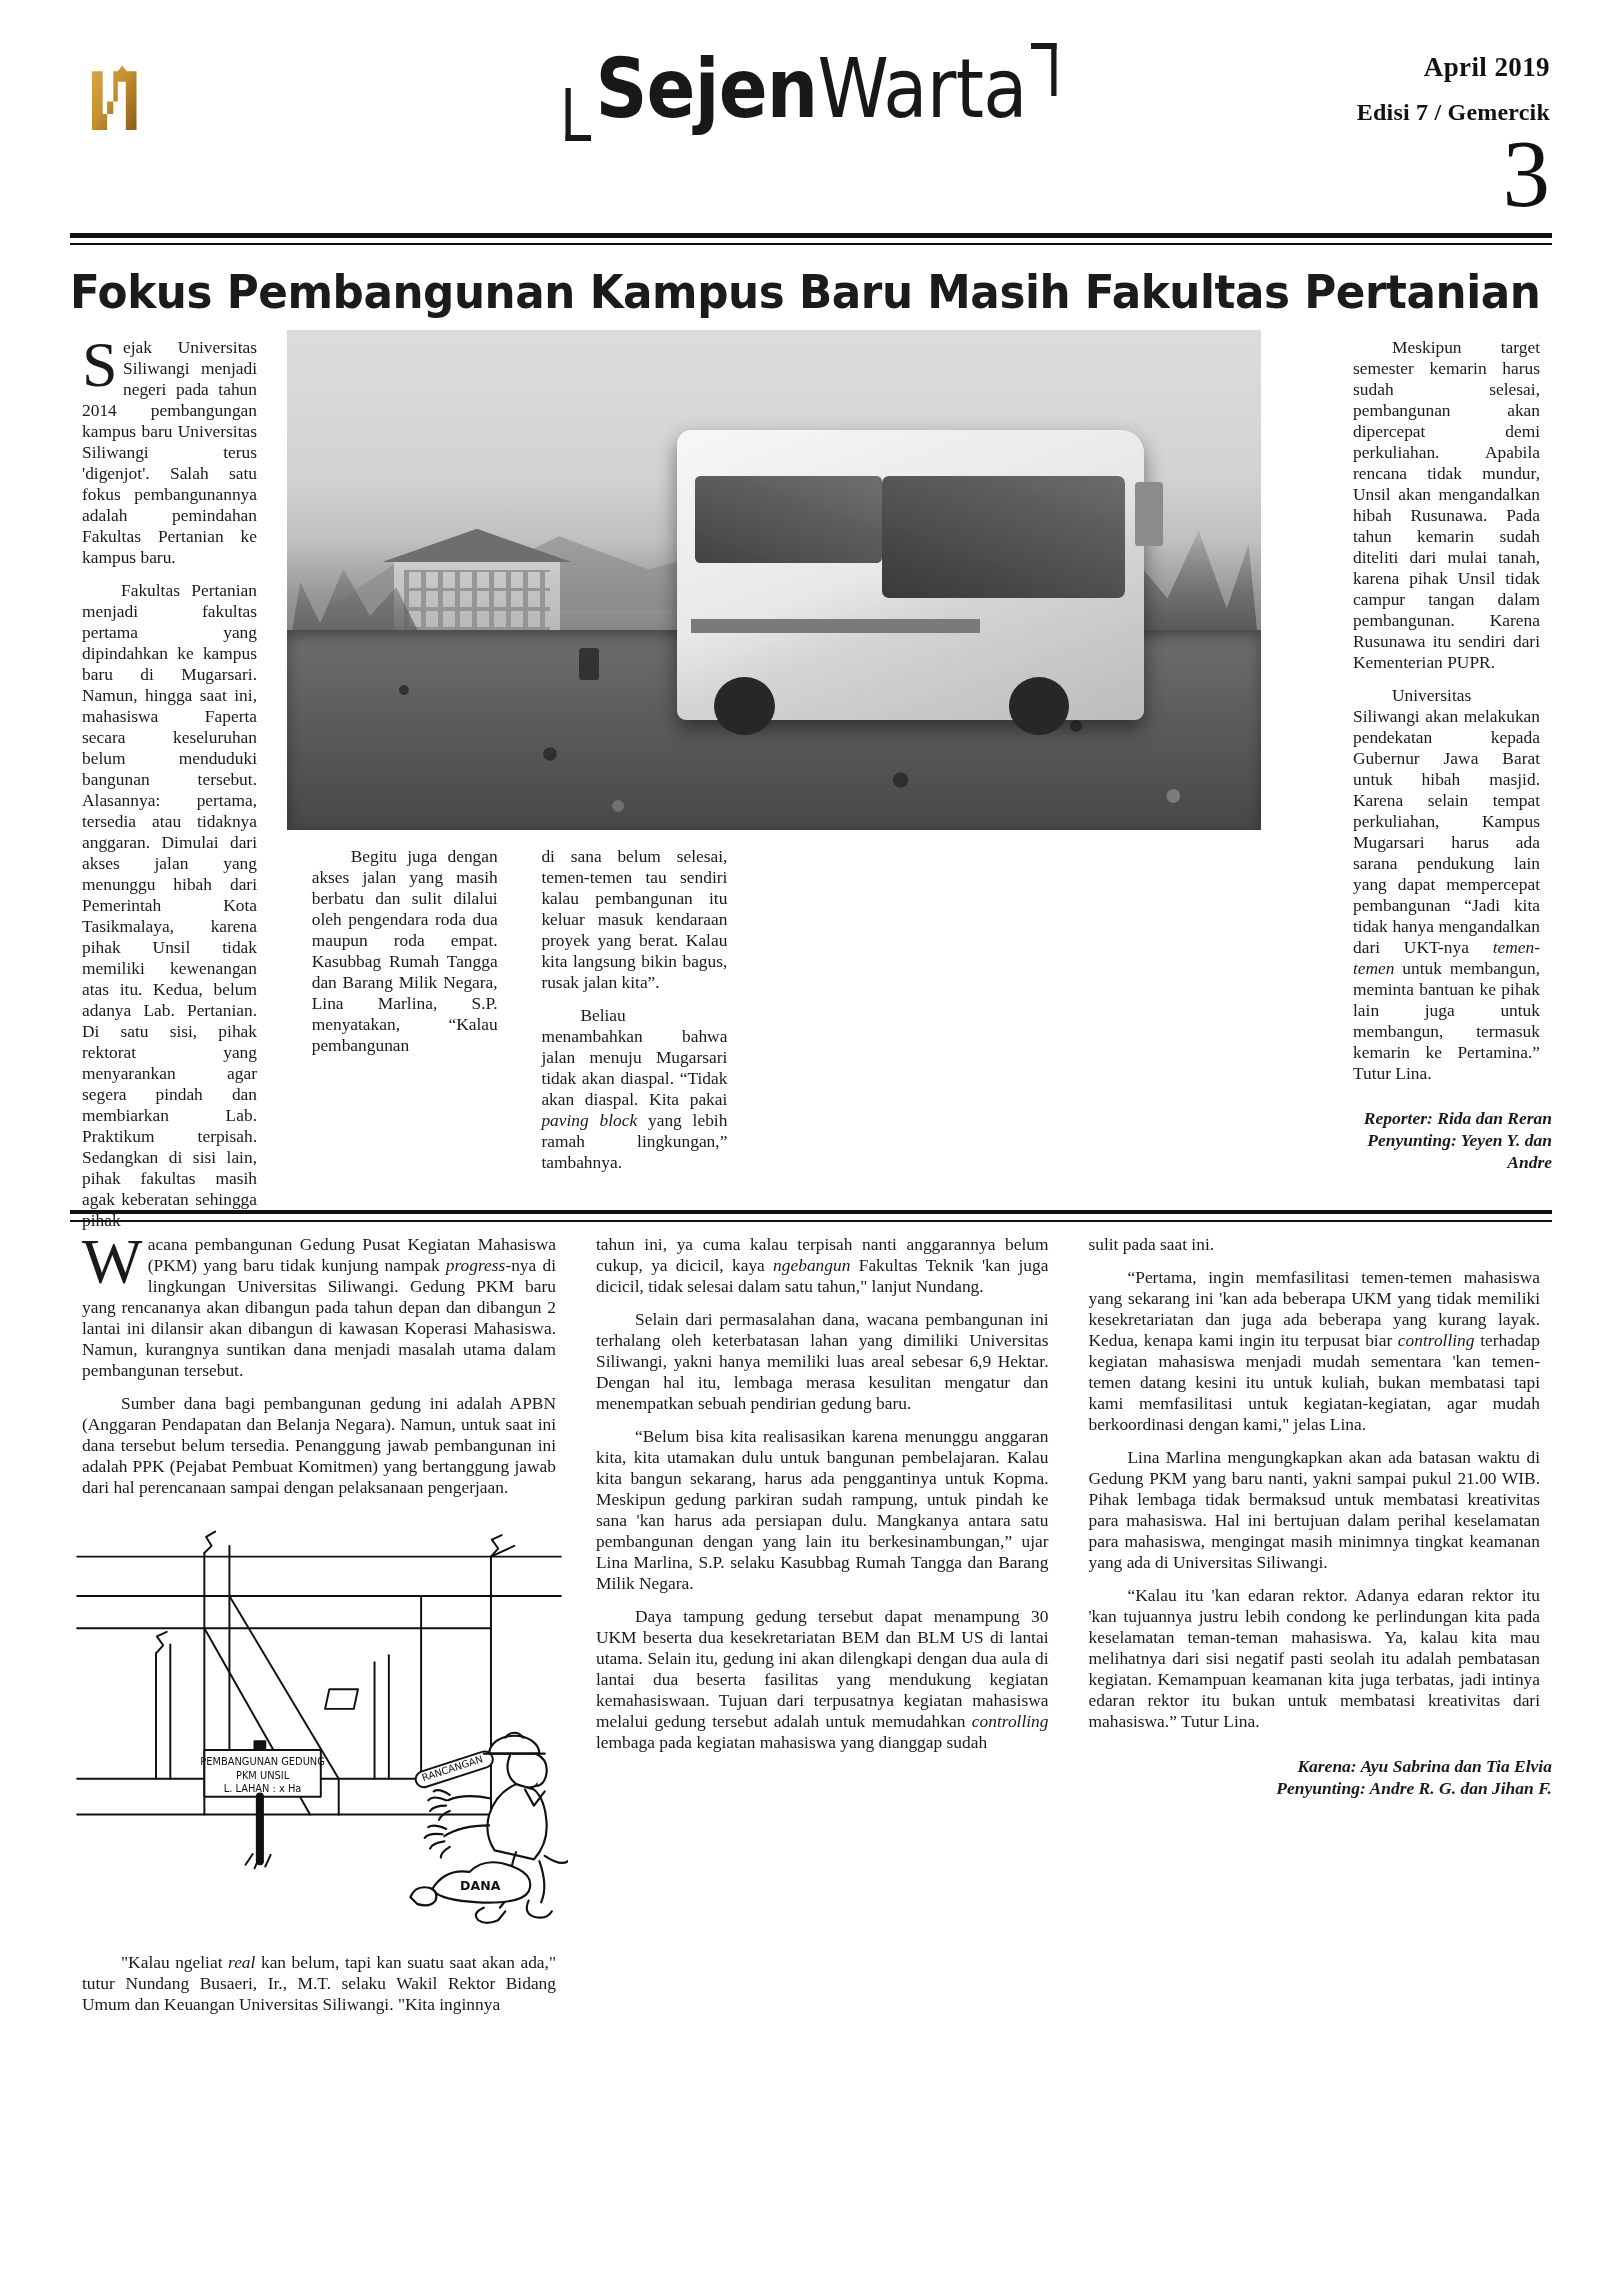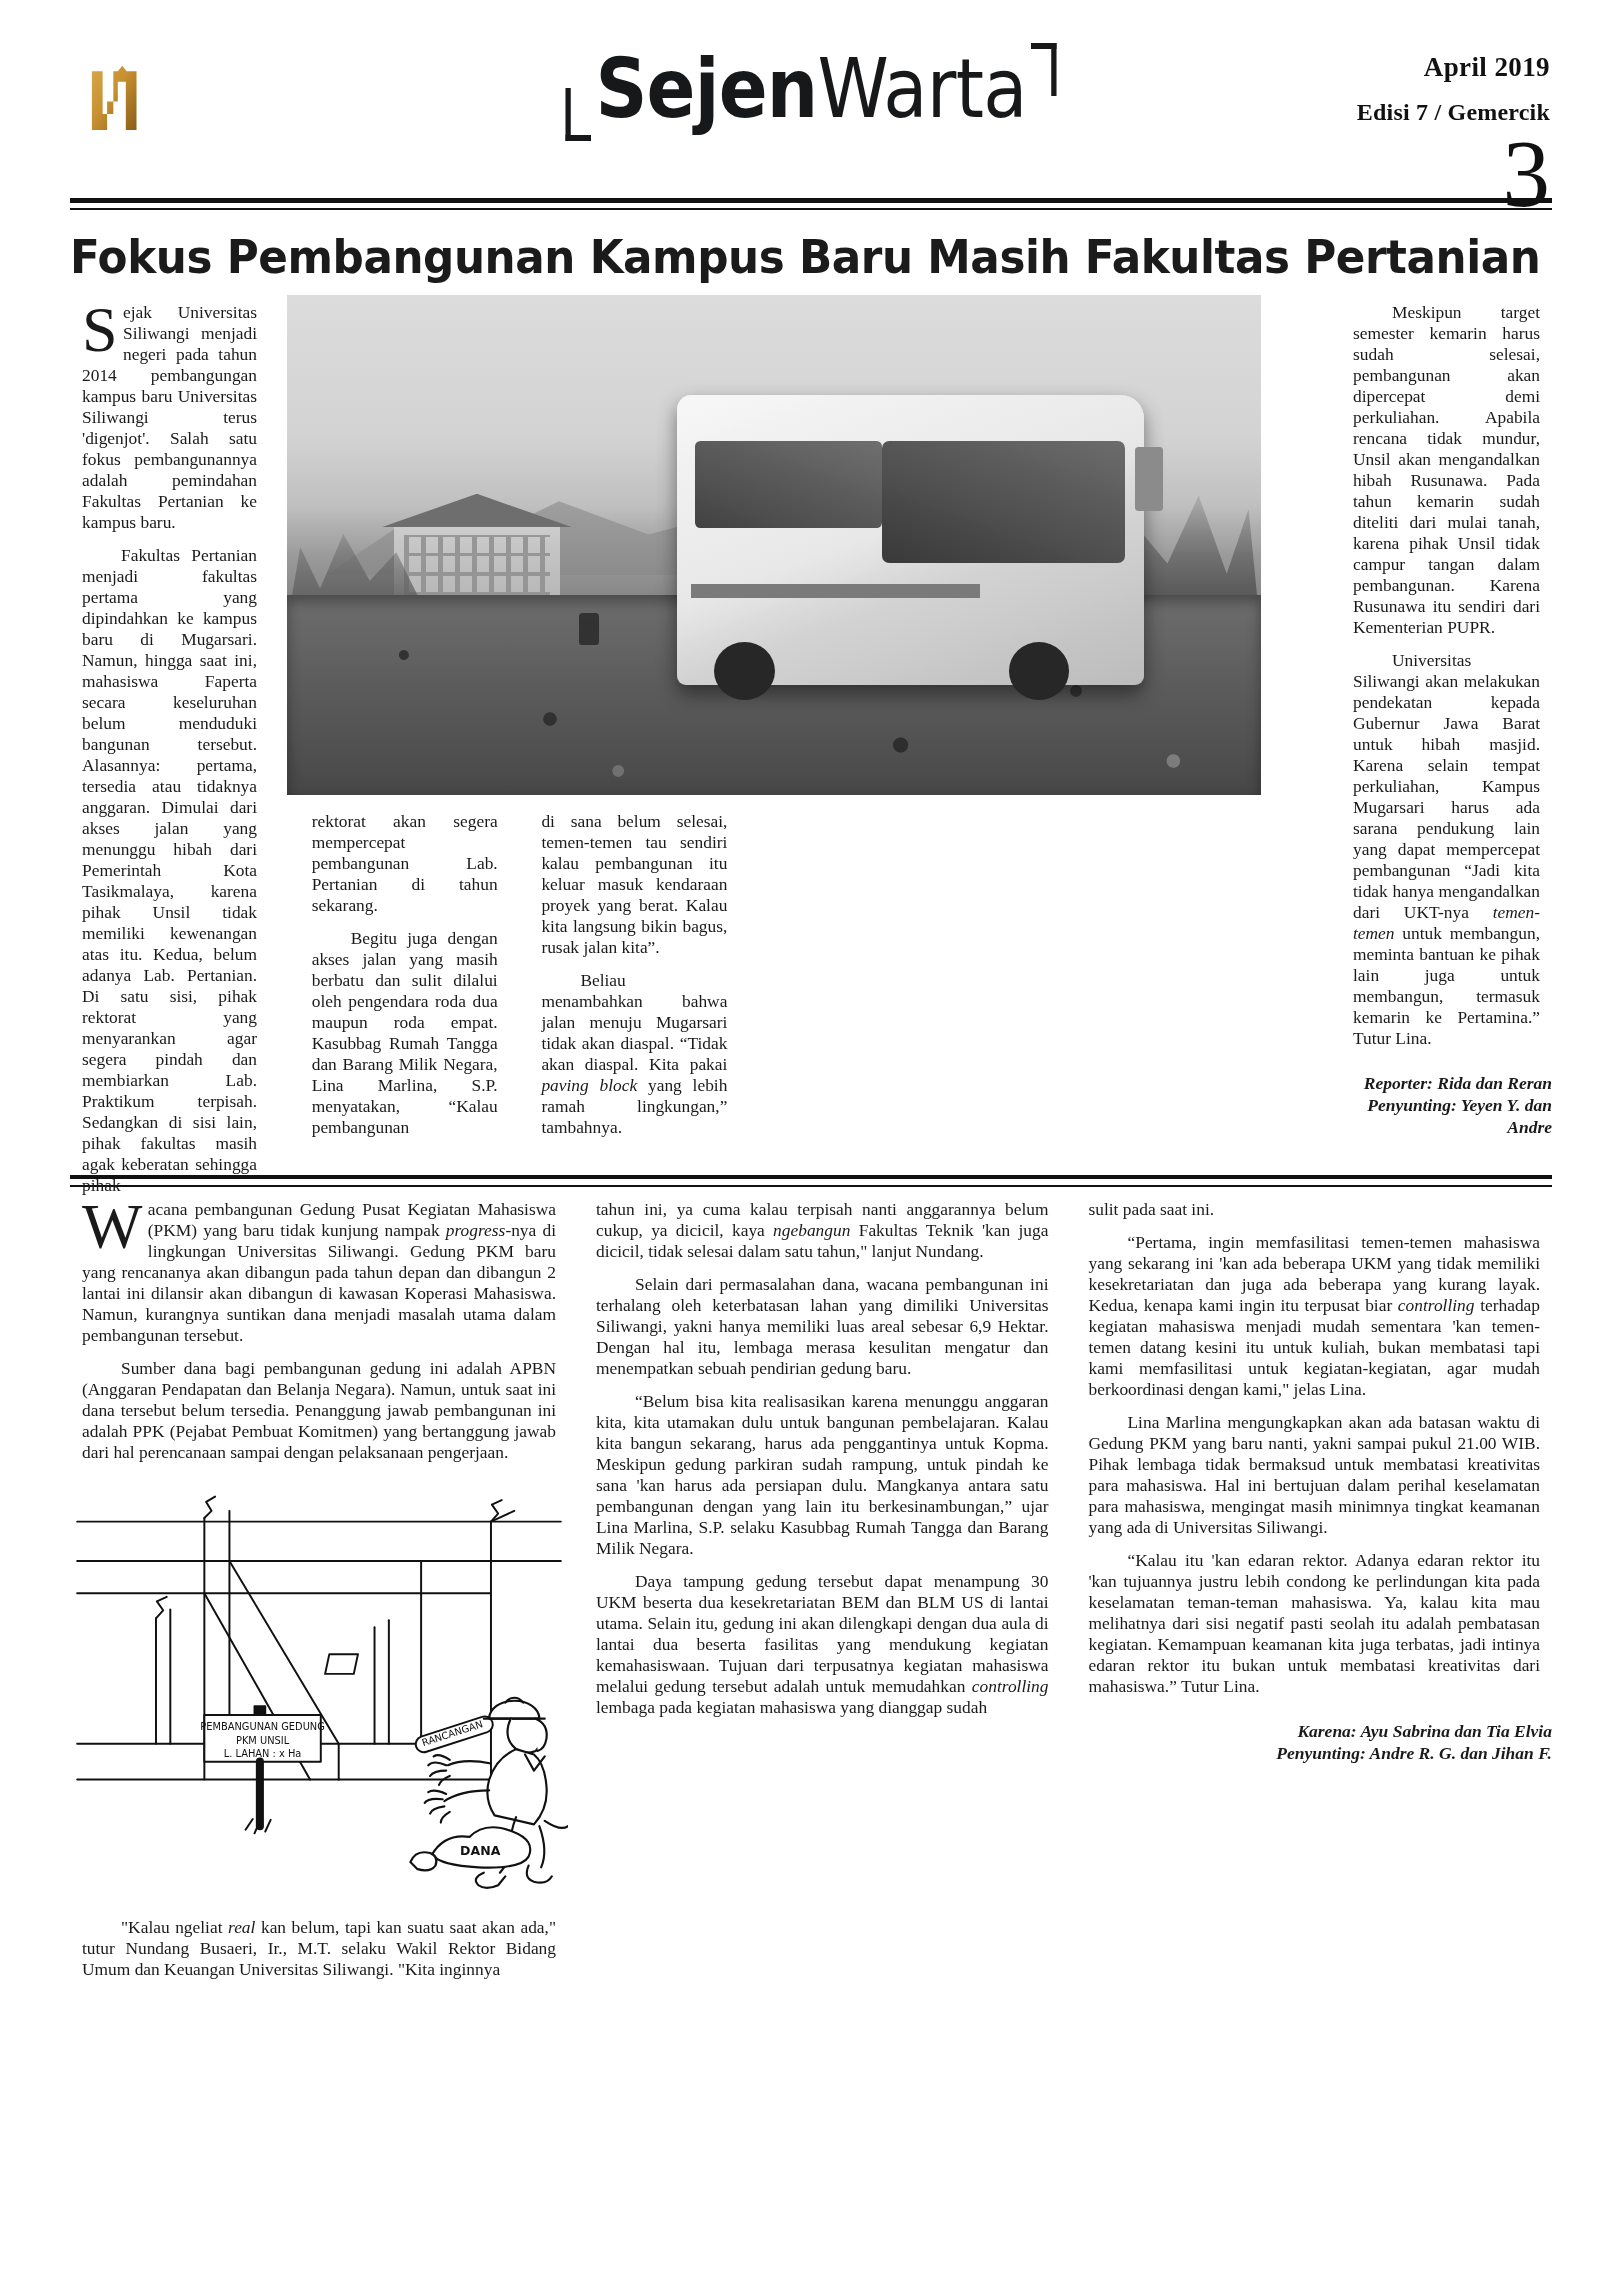--- a/index.html
+++ b/index.html
@@ -5,21 +5,21 @@
   html,body{margin:0;padding:0;background:#fff;}
   body{
     width:1622px;height:2293px;
     font-family:"Liberation Serif", serif;
     color:#111;
     -webkit-font-smoothing:antialiased;
   }
   .page{position:relative;width:1622px;height:2293px;padding:0;box-sizing:border-box;}
 
   
-  .masthead{position:relative;height:198px;padding:0 75px;box-sizing:border-box;}
+  .masthead{position:relative;height:233px;padding:0 75px;box-sizing:border-box;}
   .logo-mark{position:absolute;left:90px;top:64px;width:52px;height:66px;}
   .logo-mark svg{display:block;}
   .masthead-center{position:absolute;left:0;right:0;top:47px;text-align:center;}
   .wordmark{
     display:inline-block;position:relative;
     font-family:"DejaVu Sans", sans-serif;
     font-weight:700;
     font-size:82px;
     letter-spacing:-0.9px;
     transform:scaleX(.88);
@@ -223,21 +223,20 @@
         <div class="byline">
           <div>Reporter: Rida dan Reran</div>
           <div>Penyunting: Yeyen Y. dan Andre</div>
         </div>
       </div>
     </div>
 
     <div class="a1-lower">
       <div class="c body-col" style="visibility:hidden;"></div>
       <div class="c body-col">
-        <p class="noindent">rektorat akan segera mempercepat pembangunan Lab. Pertanian di tahun sekarang.</p>
         <p>Begitu juga dengan akses jalan yang masih berbatu dan sulit dilalui oleh pengendara roda dua maupun roda empat. Kasubbag Rumah Tangga dan Barang Milik Negara, Lina Marlina, S.P. menyatakan, “Kalau pembangunan</p>
       </div>
       <div class="c body-col">
         <p class="noindent">di sana belum selesai, temen-temen tau sendiri kalau pembangunan itu keluar masuk kendaraan proyek yang berat. Kalau kita langsung bikin bagus, rusak jalan kita”.</p>
         <p><span>Beliau menambahkan bahwa jalan menuju Mugarsari tidak akan diaspal. “Tidak akan diaspal. Kita pakai </span><em>paving block</em><span> yang lebih ramah lingkungan,” tambahnya.</span></p>
       </div>
       <div class="c wide"></div>
     </div>
   </div>
 

